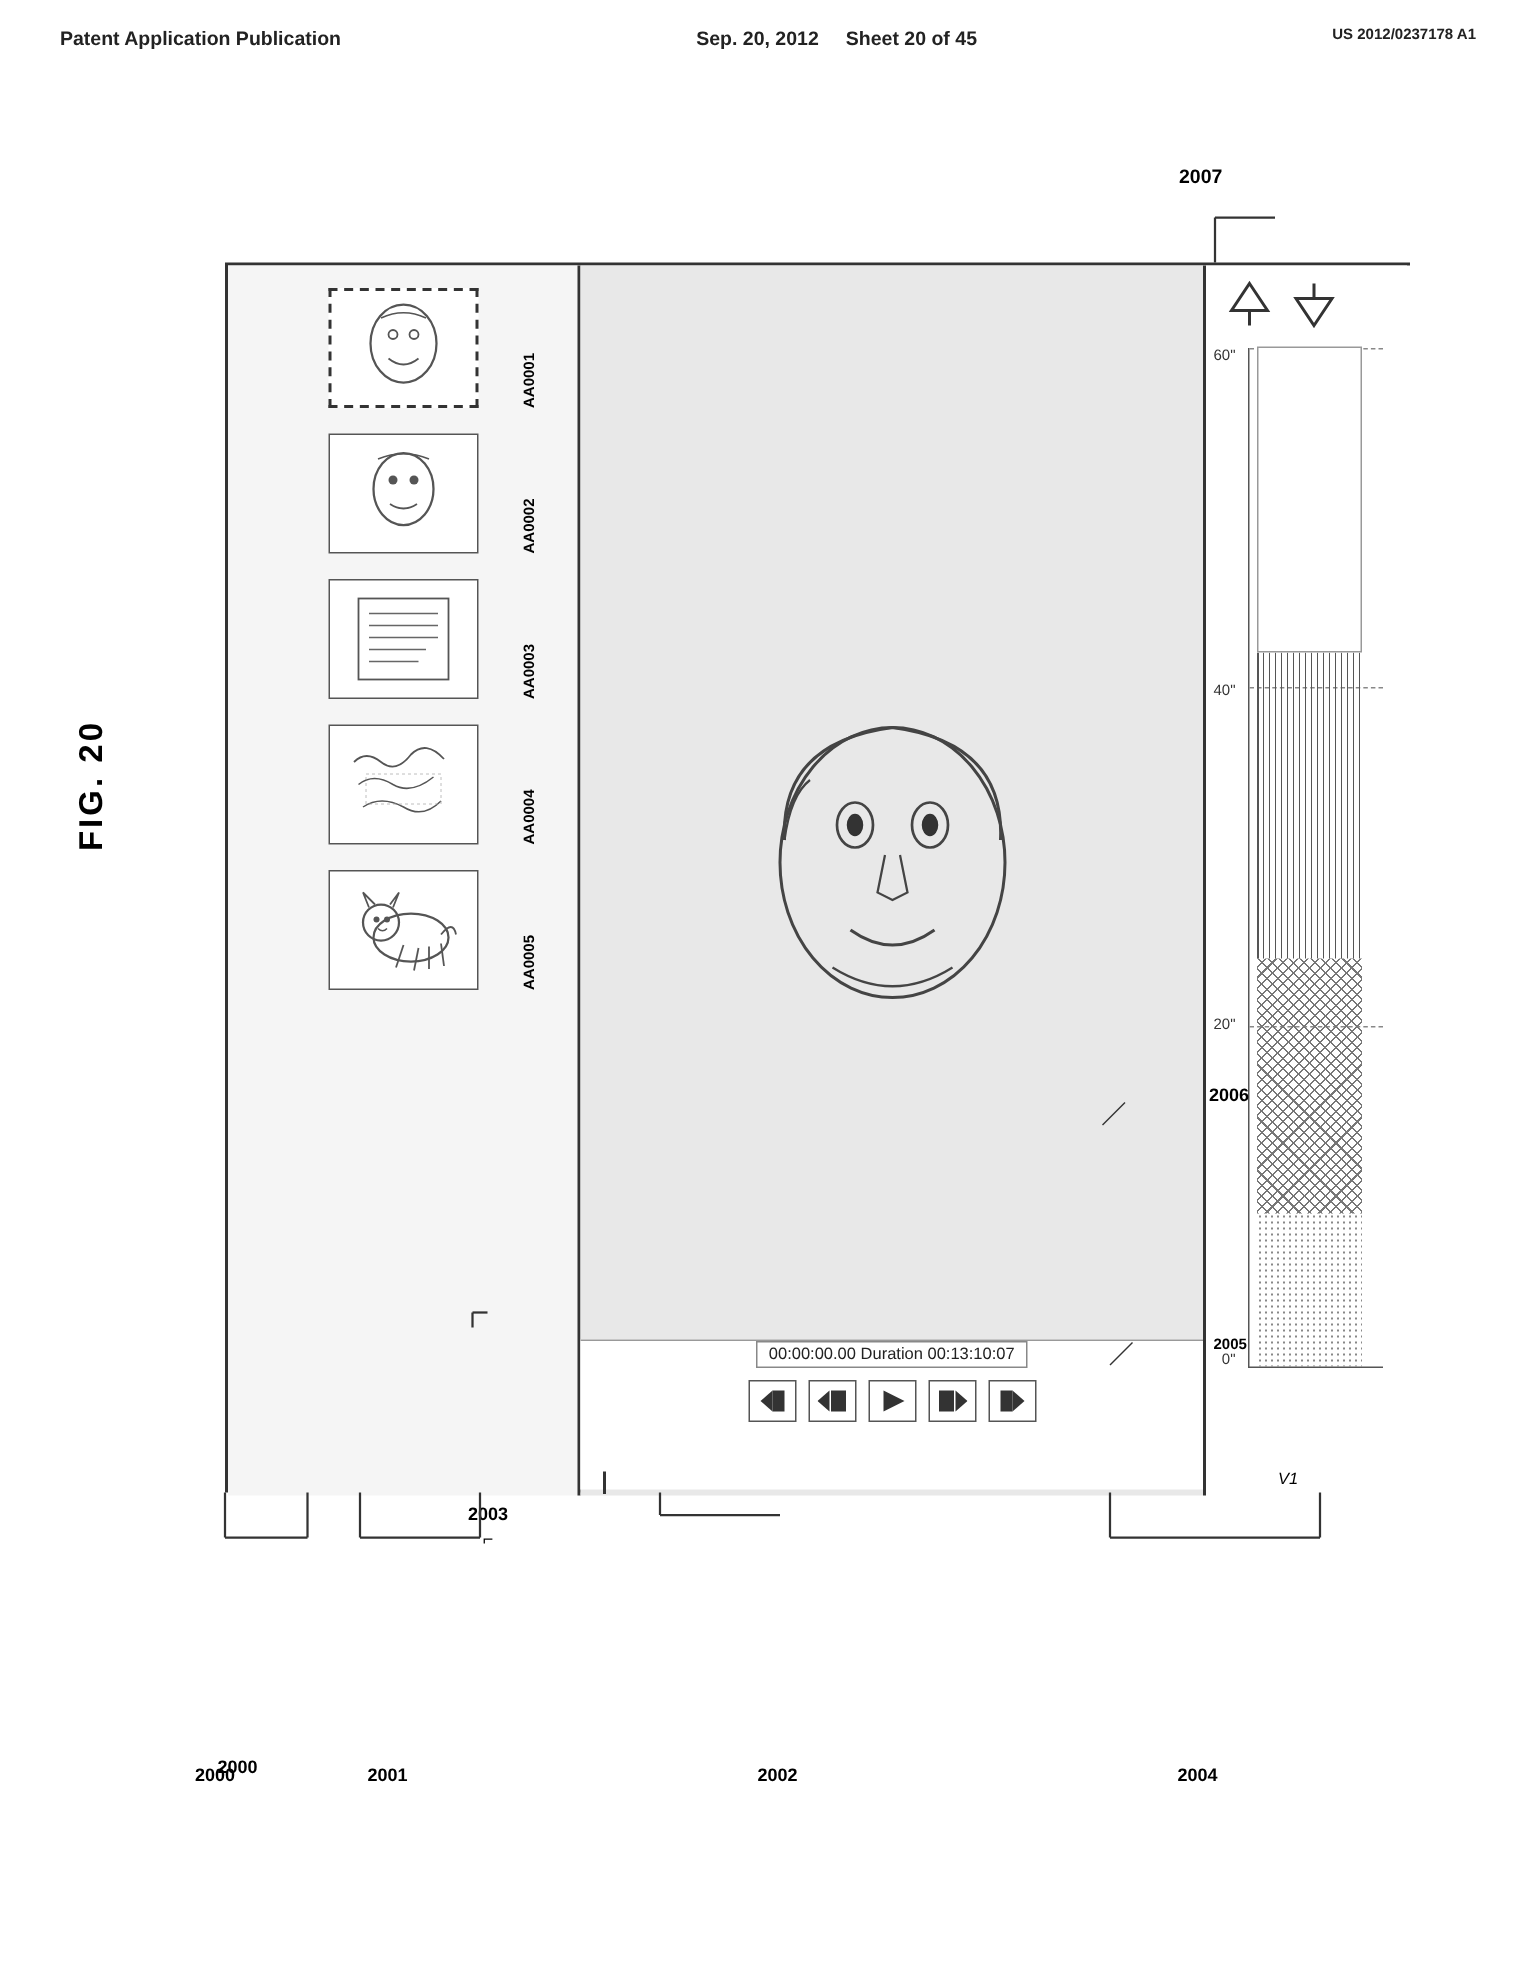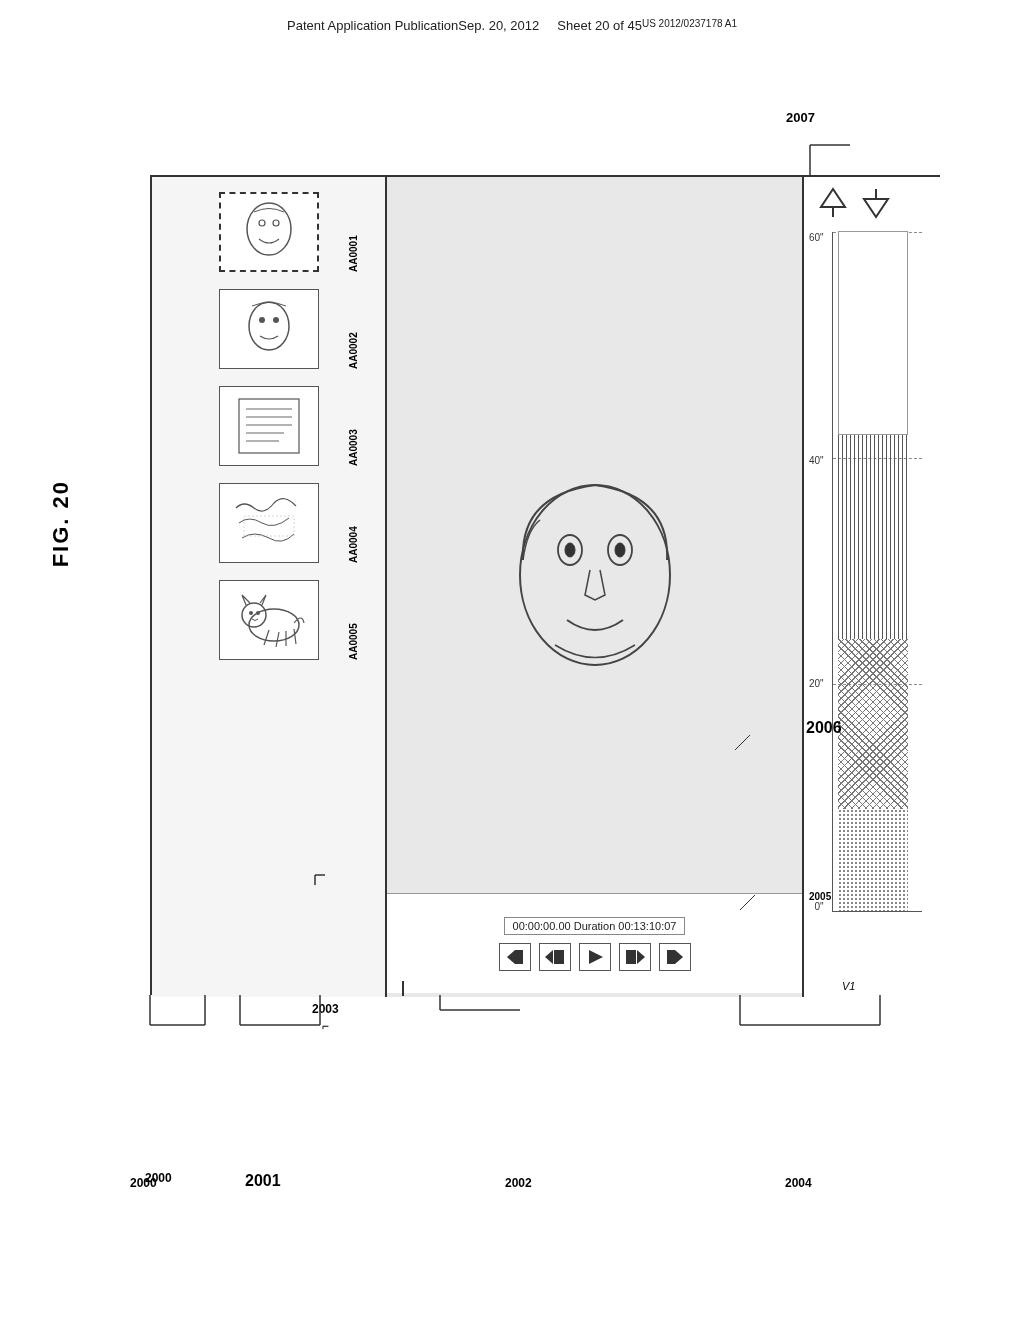--- a/index.html
+++ b/index.html
@@ -5,23 +5,24 @@
     * { box-sizing: border-box; margin: 0; padding: 0; }
     body {
       width: 1024px;
       height: 1320px;
       background: #fff;
       font-family: Arial, sans-serif;
       overflow: hidden;
     }
     .header {
       display: flex;
-      justify-content: center;
+      justify-content: space-between;
       align-items: flex-start;
       padding: 18px 40px 0 40px;
+      font-weight: bold;
     }
     .header-left {
       font-size: 13px;
       color: #222;
     }
     .header-center {
       font-size: 13px;
       color: #222;
       text-align: center;
     }
@@ -303,21 +304,21 @@
           <path d="M 82 165 Q 110 185 138 165" stroke="#444" fill="none" stroke-width="2"></path>
 
           <path d="M 38 105 Q 35 40 110 30 Q 185 40 182 105" stroke="#444" fill="none" stroke-width="2"></path>
           <path d="M 38 105 Q 42 75 55 65" stroke="#444" fill="none" stroke-width="1.5"></path>
 
           <path d="M 70 190 Q 110 215 150 190" stroke="#444" fill="none" stroke-width="1.5"></path>
         </svg>
       </div>
     </div>
 
-    <div style="position:absolute; bottom:0; left:235px; width:415px; height:100px; background:#fff; border-top:1.5px solid #999; display:flex; flex-direction:column; align-items:center; justify-content:center; gap:8px;">
+    <div style="position:absolute; bottom:0; left:235px; width:415px; height:100px; background:#fff; border-top:1.5px solid #999; display:flex; flex-direction:column; align-items:center; gap:8px;">
       <div class="time-display">
         <span>00:00:00.00 Duration 00:13:10:07</span>
       </div>
       <div class="controls-row">
 
         <div class="ctrl-btn">
           <svg width="20" height="18" viewBox="0 0 20 18">
             <polygon points="10,2 2,9 10,16" fill="#333"></polygon>
             <rect x="10" y="2" width="8" height="14" fill="#333"></rect>
           </svg>
@@ -388,39 +389,39 @@
 
         <div style="position:absolute; bottom:272px; left:5px; width:70px; height:204px;" class="bar-segment-lines"></div>
 
         <div style="position:absolute; bottom:476px; left:5px; width:70px; height:204px;" class="bar-segment-empty"></div>
       </div>
 
       <div style="position:absolute; bottom:95px; left:5px; font-size:10px; font-weight:bold;">
         <span>2005</span>
       </div>
 
-      <div style="position:absolute; bottom:260px; left:2px; font-size:16px; font-weight:bold;">
+      <div style="position:absolute; bottom:260px; left:2px; font-size:12px; font-weight:bold;">
         <span>2006</span>
       </div>
 
-      <div style="position:absolute; bottom:5px; left:38px; font-size:11px; font-style:italic;">
+      <div style="position:absolute; bottom:5px; left:48px; font-size:11px; font-style:italic;">
         <span>V1</span>
       </div>
     </div>
 
     <div style="position:absolute; bottom:-3px; left:250px; width:2px; height:15px; background:#333;"></div>
 
   </div>
 
   <div style="position:absolute; bottom:-35px; left:40px; display:flex; align-items:center; gap:4px;">
     <span style="font-size:12px; font-weight:bold;">2000</span>
   </div>
 
   <div style="position:absolute; bottom:-35px; left:155px; display:flex; align-items:center; gap:4px;">
-    <span style="font-size:16px; font-weight:bold;">2001</span>
+    <span style="font-size:12px; font-weight:bold;">2001</span>
   </div>
 
   <div style="position:absolute; bottom:-35px; left:415px; display:flex; align-items:center;">
     <span style="font-size:12px; font-weight:bold;">2002</span>
   </div>
 
   <div style="position:absolute; bottom:122px; left:222px; display:flex; align-items:center; gap:3px;flex-direction:column;">
     <span style="font-size:12px; font-weight:bold;">2003</span>
     <span style="font-size:12px;">⌐</span>
   </div>

